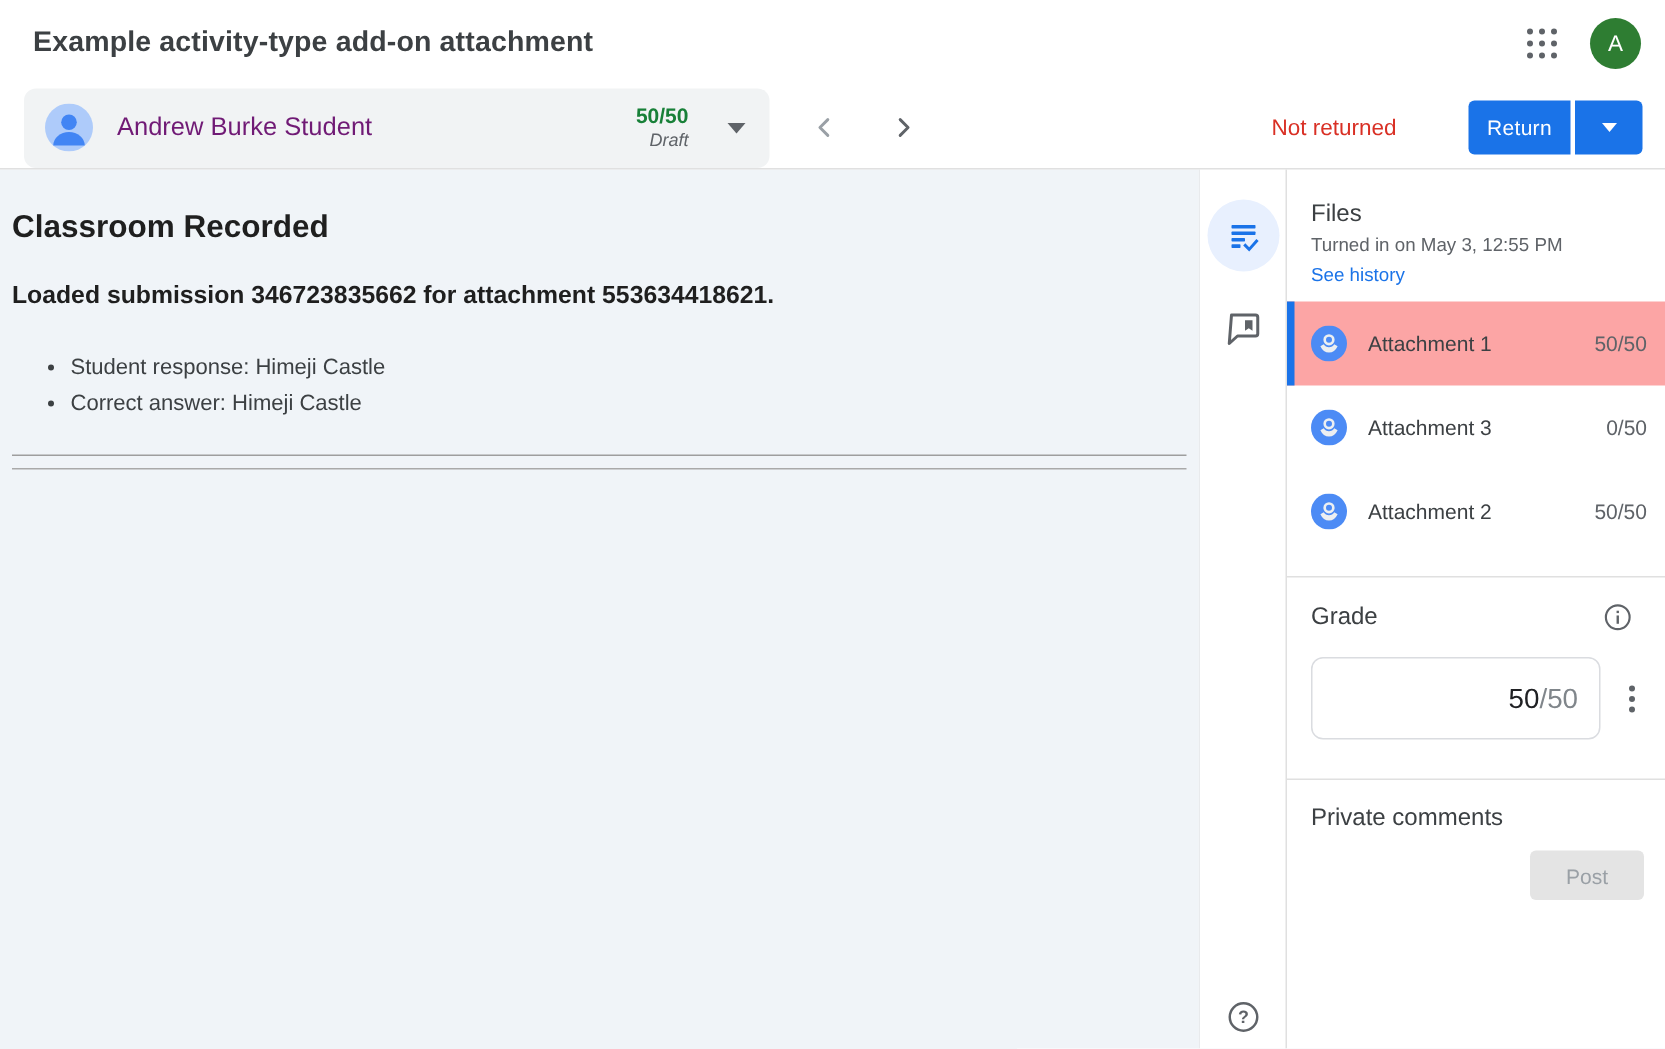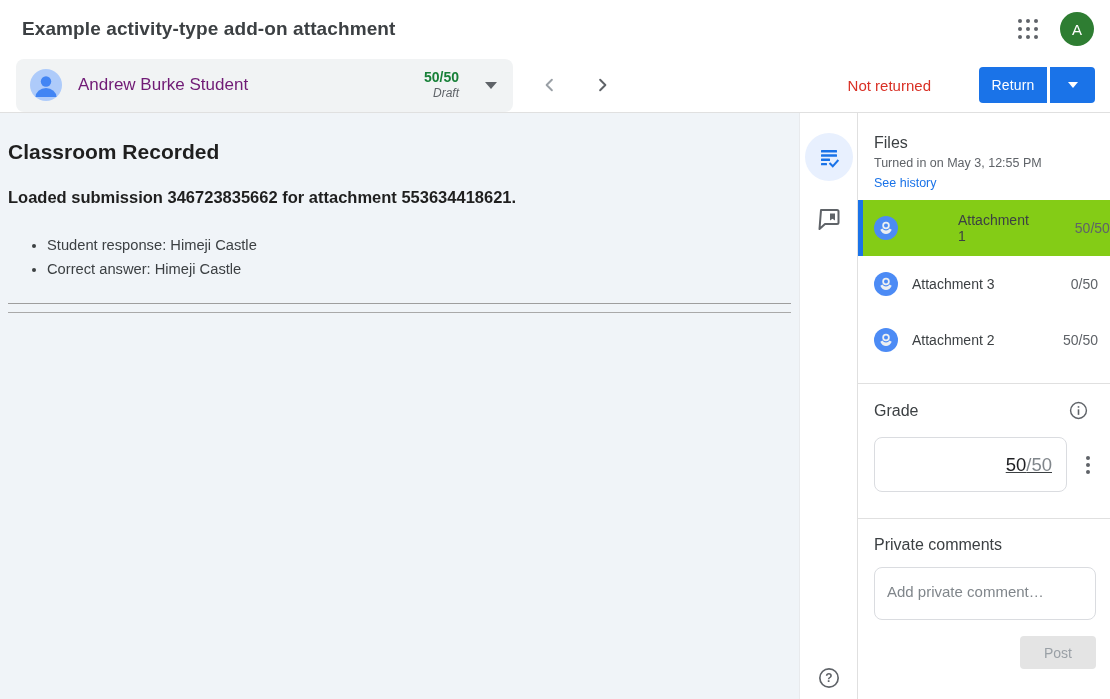--- a/index.html
+++ b/index.html
@@ -112,39 +112,39 @@
   .sidebar { flex: 1; background: #fff; border-left: 1px solid #e0e0e0; display: flex; flex-direction: column; overflow: hidden; }
   .section-head { font-size: 16px; color: #3c4043; font-weight: 400; }
   .files-top { padding: 21px 16px 0; }
   .files-meta { font-size: 12.5px; color: #5f6368; margin-top: 4px; }
   .see-history { font-size: 12.5px; color: #1a73e8; margin-top: 6px; display: inline-block; text-decoration: none; cursor: pointer; }
   .attachments { margin-top: 9px; }
   .attachment-row {
     height: 56px; display: flex; align-items: center;
     padding: 0 12px 0 16px; cursor: pointer; position: relative;
   }
-  .attachment-row.selected { background: #84cc16; gap: 46px; }
+  .attachment-row.selected { background: #fca5a5; }
   .attachment-row.selected::before {
     content: ""; position: absolute; left: 0; top: 0; bottom: 0; width: 5px; background: #1a73e8;
   }
   .attachment-icon { width: 24px; height: 24px; flex: 0 0 24px; }
   .attachment-label { margin-left: 14px; font-size: 14px; color: #3c4043; }
   .attachment-score { margin-left: auto; font-size: 14px; color: #5f6368; }
 
   .divider { height: 1px; background: #e0e0e0; flex: 0 0 1px; }
   .divider.d1 { margin-top: 15px; }
 
   .grade-section { padding: 17px 14px 0 16px; }
   .grade-head-row { display: flex; align-items: center; justify-content: space-between; padding-right: 8px; }
   .grade-input-row { display: flex; align-items: center; margin-top: 17px; }
   .grade-box {
     width: 210px; height: 55px; background: #fff;
     border: 1px solid #dadce0; border-radius: 8px;
     display: flex; align-items: center; justify-content: flex-end;
-    padding-right: 14px; font-size: 18.5px; cursor: text; text-decoration: underline;
+    padding-right: 14px; font-size: 18.5px; cursor: text;
   }
   .grade-box .val { color: #202124; }
   .grade-box .denom { color: #80868b; }
   .kebab { background: none; border: none; cursor: pointer; margin-left: 13px; display: flex; flex-direction: column; gap: 3px; padding: 6px; }
   .kebab span { width: 4px; height: 4px; border-radius: 50%; background: #5f6368; }
   .grade-bottom-space { height: 26px; }
 
   .comments-section { padding: 17px 14px 0 16px; }
   .comment-box {
     margin-top: 13px; width: 222px; height: 53px; resize: none;
@@ -330,21 +330,20 @@
               <span></span>
           </button>
         </div>
         <div class="grade-bottom-space"></div>
       </div>
 
       <div class="divider"></div>
 
       <div class="comments-section">
         <div class="section-head">Private comments</div>
-        <textarea class="comment-box" placeholder="Add private comment…" style=""></textarea>
         <div class="post-row">
           <button class="post-btn" disabled="">Post</button>
         </div>
       </div>
 
     </aside>
   </div>
 </div>
 
 </body></html>

